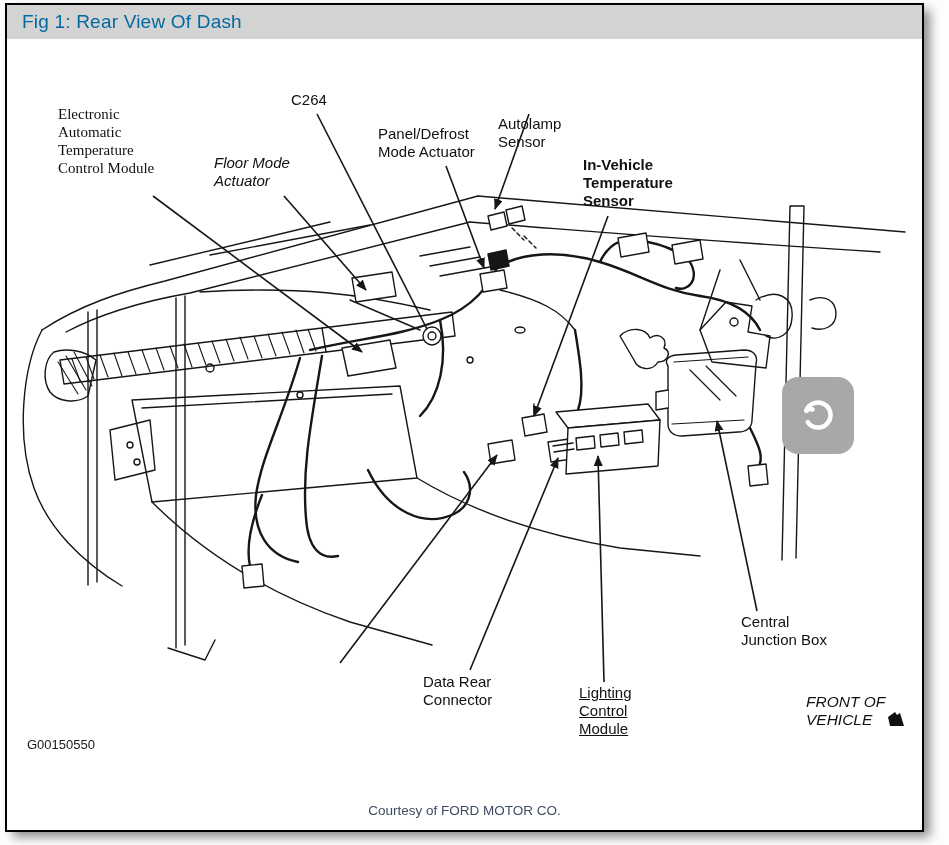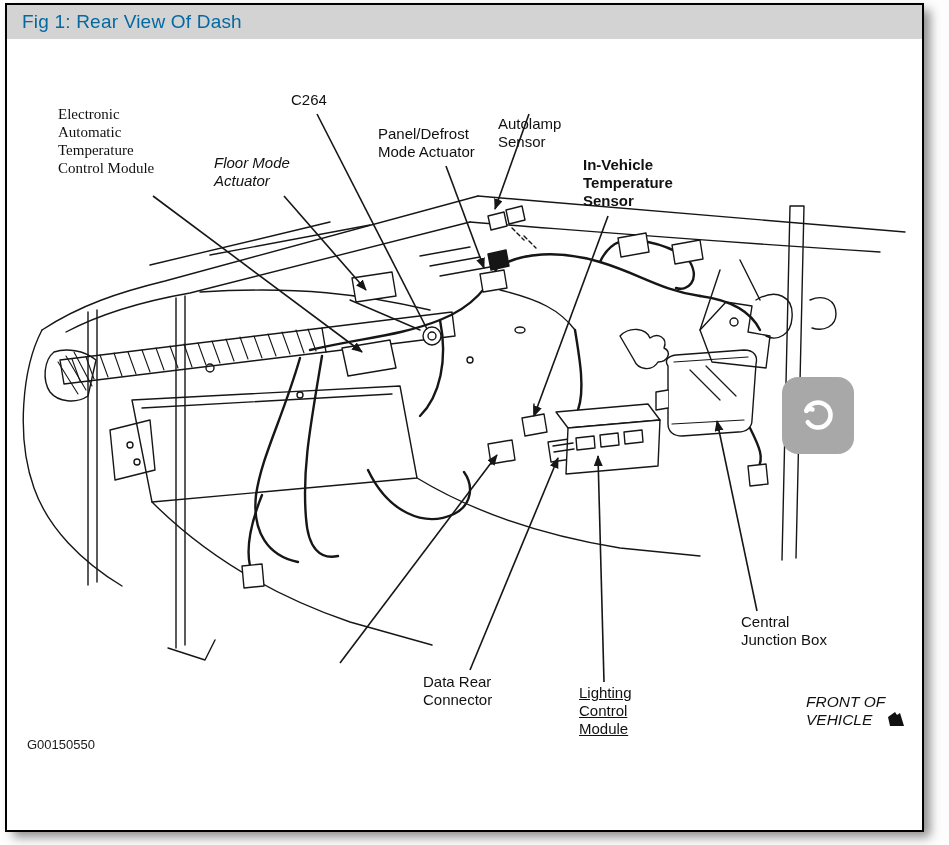--- a/index.html
+++ b/index.html
@@ -184,14 +184,15 @@
     <button class="reload-btn" aria-label="reload">
       <span>
         <svg width="48" height="48" viewBox="0 0 48 48">
           <path d="M12.3 20.7 A12.5 12.5 0 1 1 13.8 32.2" stroke="#fff" stroke-width="4.6" fill="none" stroke-linecap="round"></path>
           <path d="M12.3 20.7 C14.2 19 16.4 18.6 18.4 19.4" stroke="#fff" stroke-width="4.6" fill="none" stroke-linecap="round"></path>
         </svg>
       </span>
     </button>
 
     <div class="figure-code">G00150550</div>
+    <div class="credit">Courtesy of FORD MOTOR CO.</div>
   </div>
 </div>
 
 </body></html>

